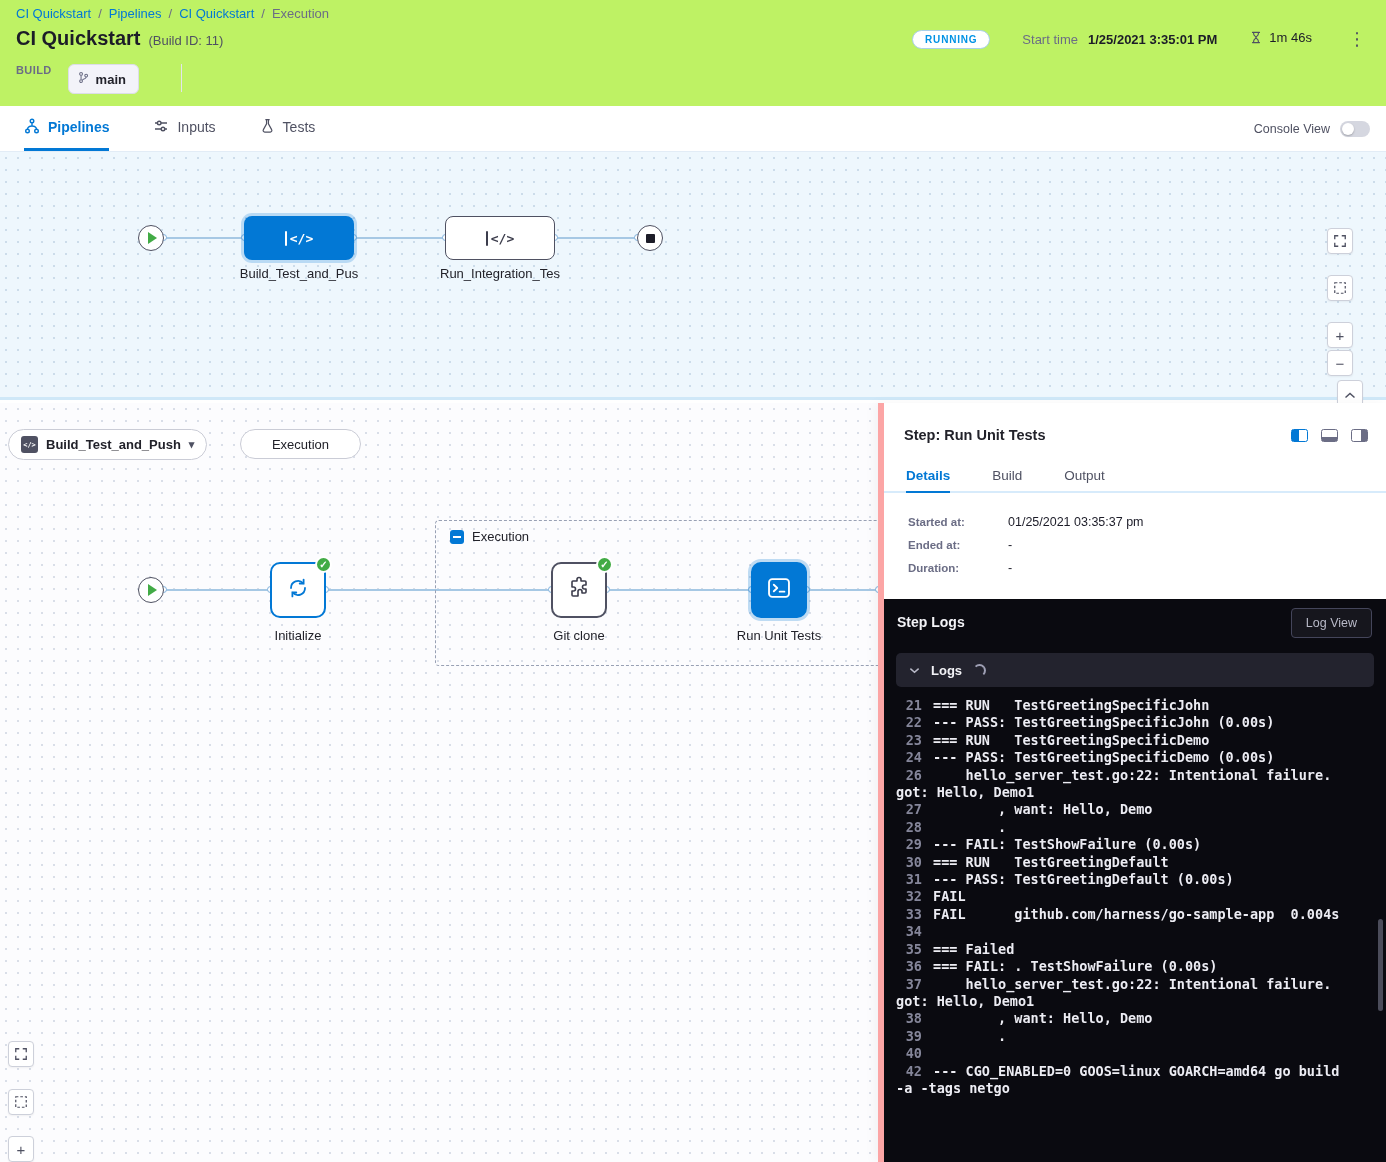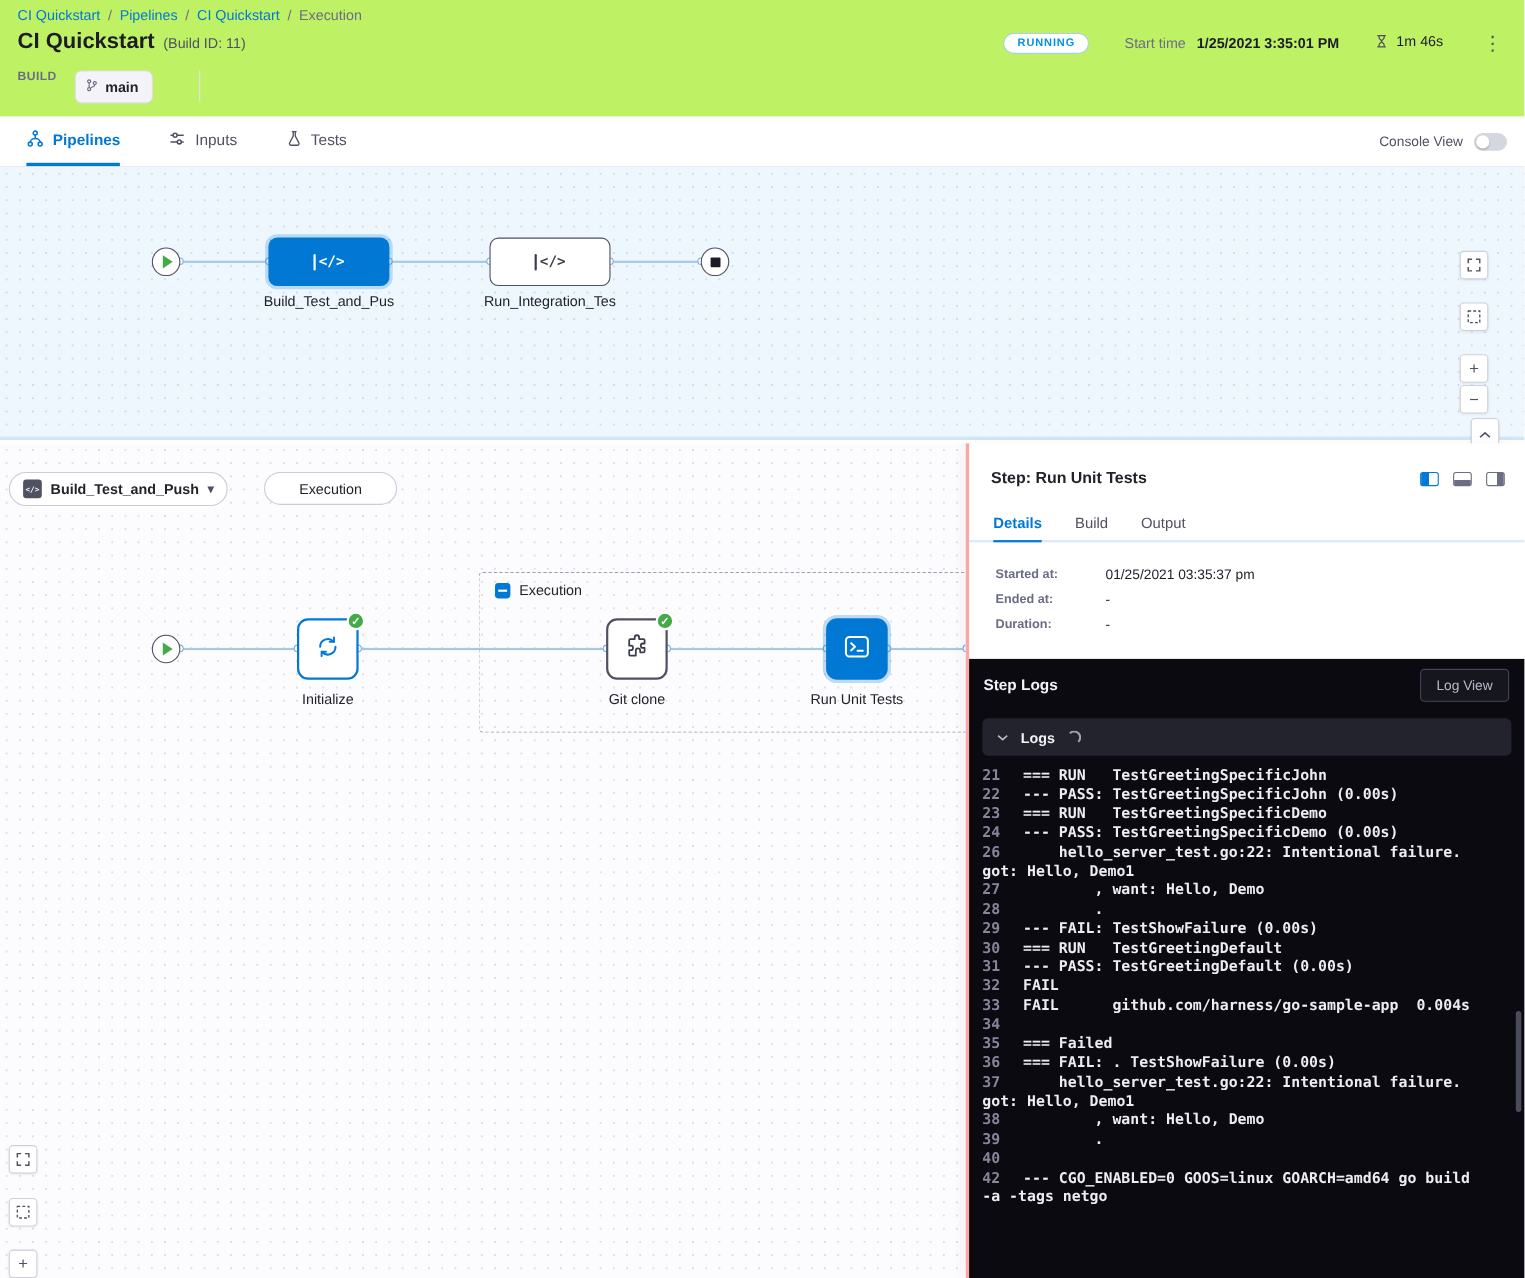--- a/index.html
+++ b/index.html
@@ -73,46 +73,46 @@
 .canvas-btn{position:absolute;width:26px;height:26px;background:#fff;border:1px solid #cdd0da;border-radius:4px;display:flex;align-items:center;justify-content:center;color:#4f5162;font-size:15px;cursor:pointer;z-index:6;box-shadow:0 1px 2px rgba(0,0,0,.05)}
 .canvas-btn svg{display:block}
 .chev-btn{position:absolute;width:26px;height:42px;background:#fff;border:1px solid #cdd0da;border-radius:4px;display:flex;flex-direction:column;align-items:center;justify-content:center;gap:5px;cursor:pointer;z-index:6;box-shadow:0 1px 2px rgba(0,0,0,.05)}
 
 .stage-chip{position:absolute;left:8px;top:26px;height:31px;display:flex;align-items:center;gap:8px;background:#fff;border:1px solid #caccd6;border-radius:16px;padding:0 12px;font-size:13px;font-weight:700;color:#22222a;cursor:pointer;z-index:4}
 .chip-code{width:17px;height:17px;border-radius:3px;background:#4f5162;color:#fff;font-family:"DejaVu Sans Mono",monospace;font-size:7px;font-weight:700;display:flex;align-items:center;justify-content:center}
 .chip-caret{color:#4f5162;font-size:11px}
 .exec-pill{position:absolute;left:240px;top:26px;width:121px;height:30px;border:1px solid #caccd6;border-radius:15px;background:#fff;display:flex;align-items:center;justify-content:center;font-size:13px;color:#22222a;cursor:pointer;z-index:4}
 
 
-.right-panel{position:absolute;left:878px;top:403px;width:508px;height:759px;background:#fff;border-left:3px solid #fca5a5;box-shadow:-4px 0 10px rgba(0,0,0,.04);z-index:7}
+.right-panel{position:absolute;left:878px;top:403px;width:508px;height:759px;background:#fff;border-left:6px solid #fca5a5;box-shadow:-4px 0 10px rgba(0,0,0,.04);z-index:7}
 .panel-title{position:absolute;left:20px;top:24px;font-size:14.5px;font-weight:700;color:#22222a}
 .layout-icons{position:absolute;right:18px;top:26px;display:flex;gap:13px;align-items:center}
 .lay{width:17px;height:13px;border-radius:2.5px;display:inline-block;cursor:pointer}
 .lay1{border:1.5px solid #0278d5;background:linear-gradient(90deg,#0278d5 0 45%,transparent 45%)}
 .lay2{border:1.5px solid #6b6d85;background:linear-gradient(0deg,#6b6d85 0 40%,transparent 40%)}
 .lay3{border:1.5px solid #6b6d85;background:linear-gradient(270deg,#6b6d85 0 40%,transparent 40%)}
-.steptabs{position:absolute;left:0;right:0;top:56px;height:34px;padding-left:22px;display:flex;gap:30px;border-bottom:2px solid #d7ebfb}
+.steptabs{position:absolute;left:0;right:0;top:56px;height:34px;padding-left:22px;display:flex;gap:42px;border-bottom:2px solid #d7ebfb}
 .stab{display:flex;align-items:center;font-size:13.5px;color:#4f5162;border-bottom:2px solid transparent;margin-bottom:-2px;cursor:pointer}
 .stab.active{color:#0278d5;font-weight:600;border-bottom-color:#0278d5}
 .fields{position:absolute;left:24px;top:112px;font-size:12.5px}
 .frow{display:flex;margin-bottom:9px}
 .flabel{width:78px;color:#6b6d85;font-size:11.5px;font-weight:600;padding-top:1px}
 .fvalue{color:#1c1c28;margin-left:22px}
 
 
 .logs-panel{position:absolute;left:0;right:0;top:196px;bottom:0;background:#0a0a10}
 .logs-title{position:absolute;left:13px;top:15px;font-size:14px;font-weight:700;color:#f2f2f6}
 .logview-btn{position:absolute;right:14px;top:9px;height:30px;padding:0 14px;display:flex;align-items:center;background:#16161d;border:1px solid #44455a;border-radius:4px;color:#b9bac8;font-size:12.5px;cursor:pointer}
 .logs-bar{position:absolute;left:12px;right:12px;top:54px;height:34px;background:#23232e;border-radius:5px;display:flex;align-items:center;gap:11px;padding:0 13px;cursor:pointer}
 .logs-bar-label{color:#f2f2f6;font-size:13px;font-weight:600}
 .spinner{width:13px;height:13px;border:2px solid transparent;border-top-color:#9fa0b5;border-right-color:#9fa0b5;border-radius:50%;animation:spin 1.1s linear infinite}
 @keyframes spin{to{transform:rotate(360deg)}}
 .logcontent{position:absolute;left:12px;right:6px;top:98px;bottom:2px;overflow:hidden;padding-right:40px}
 .logline{font-family:"DejaVu Sans Mono",monospace;font-weight:700;font-size:13.5px;line-height:17.4px;color:#ececf3;white-space:pre-wrap;word-break:break-all}
-.logline .ln{display:inline-block;width:26px;margin-right:11px;color:#85869a}
+.logline .ln{display:inline-block;width:26px;text-align:right;margin-right:11px;color:#85869a}
 .scroll-thumb{position:absolute;right:3px;top:320px;width:5px;height:92px;background:#4b4c5a;border-radius:3px;cursor:pointer}
 </style>
 </head>
 <body>
 
 <div class="page">
 
   <div class="header">
     <nav class="breadcrumb">
       <a>CI Quickstart</a><span class="sep">/</span><a>Pipelines</a><span class="sep">/</span><a>CI Quickstart</a><span class="sep">/</span><span class="cur">Execution</span>

